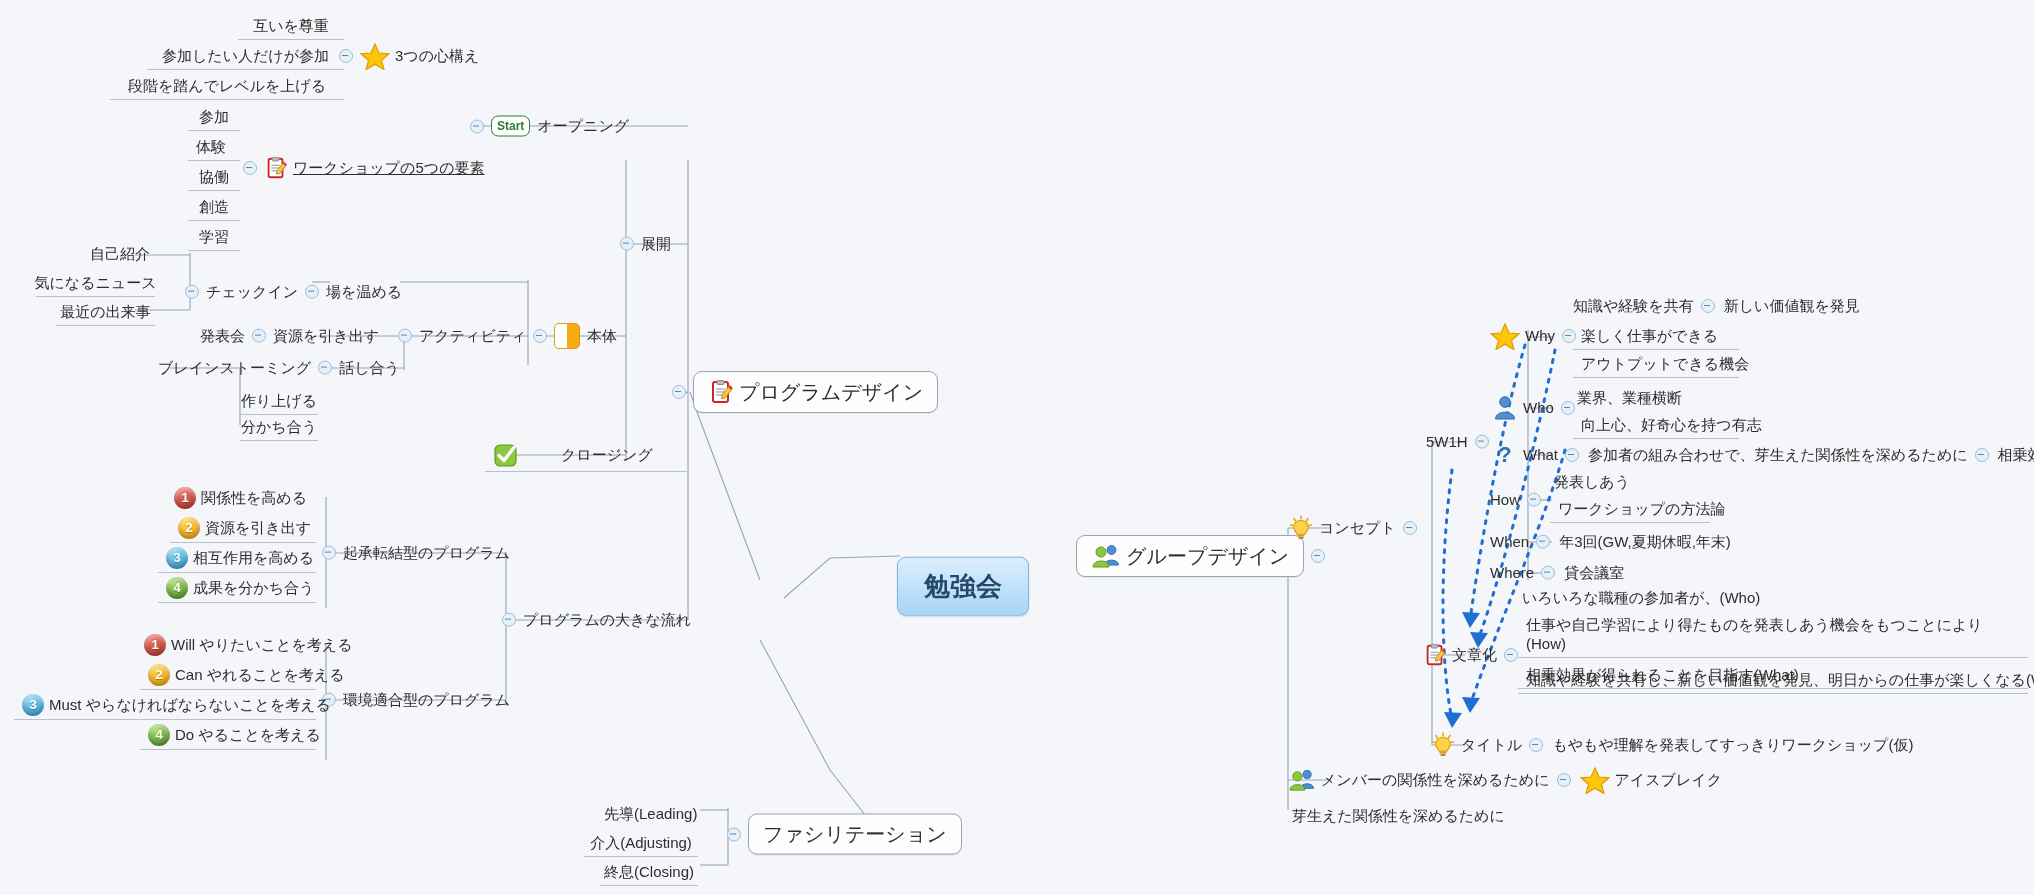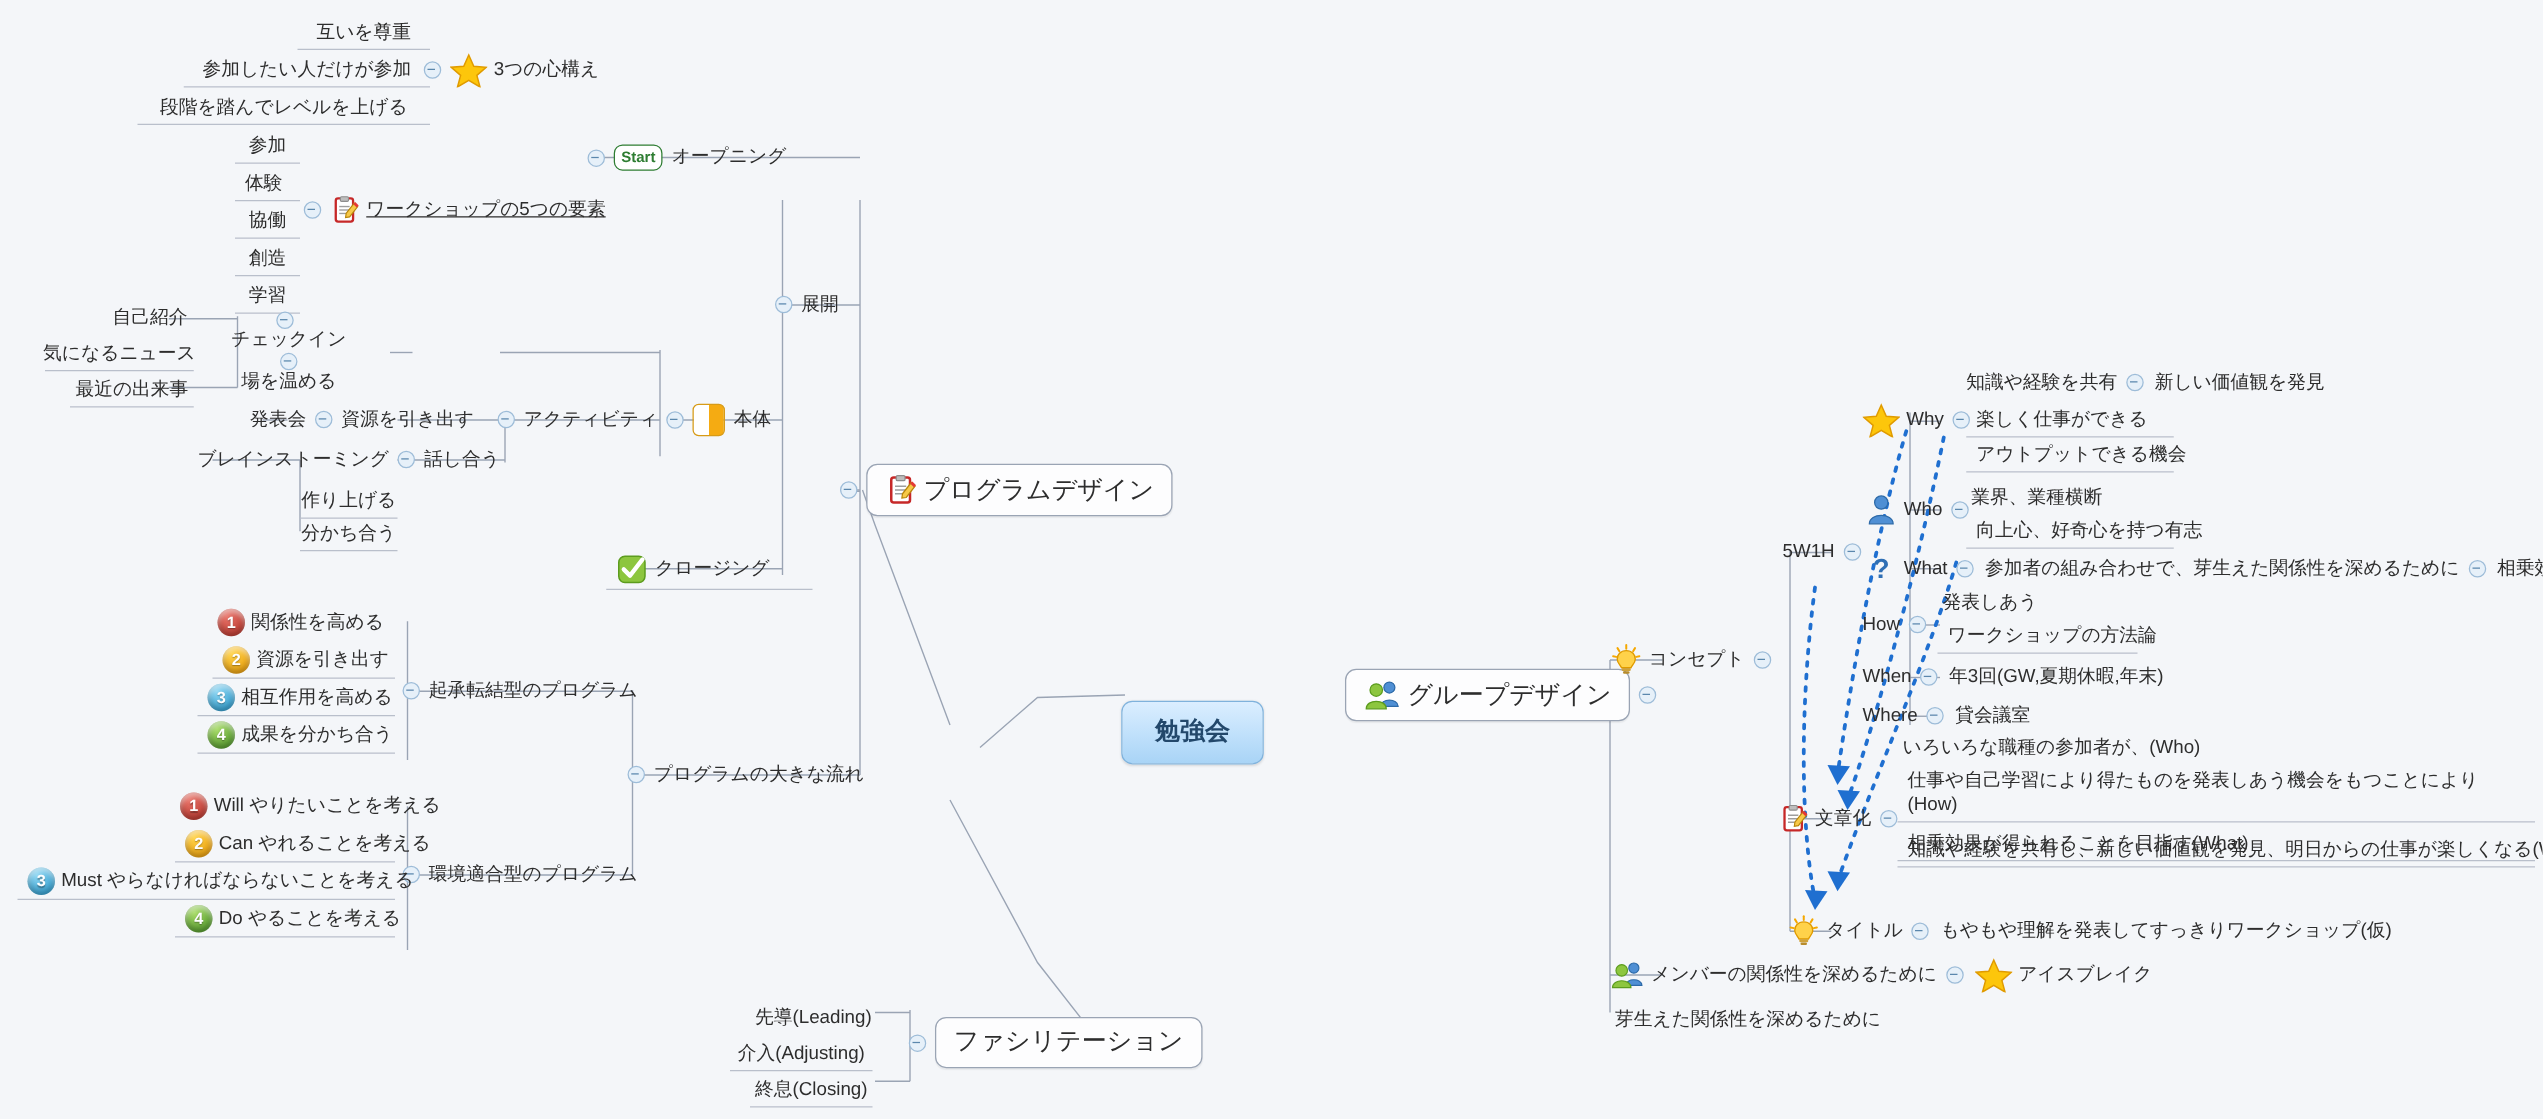--- a/index.html
+++ b/index.html
@@ -30,21 +30,21 @@
     padding:2px 8px 3px 8px;
     box-sizing:border-box;
   }
   .plain{padding:2px 4px;}
 
   
   .root{
     background:linear-gradient(180deg,#dbeeff 0%,#bfe0fb 55%,#a9d4f6 100%);
     border:1px solid #7fb2dc;
     border-radius:9px;
-    font-size:20px;font-weight:bold;
+    font-size:26px;font-weight:bold;
     color:#23486b;
     padding:12px 26px;
     box-shadow:0 1px 2px rgba(0,0,0,.12);
   }
   
   .main{
     background:#fdfdfe;
     border:1px solid #9aa4b4;
     border-radius:9px;
     font-size:20px;
@@ -285,21 +285,21 @@
     <span class="minus m-left"></span>
     <span class="lbl">展開</span>
   </div>
 
   <div class="node" style="left:533px;top:336px;transform:translateY(-50%);">
     <span class="minus m-left"></span>
     <span class="halfbox"></span>
     <span class="lbl">本体</span>
   </div>
 
-  <div class="node" style="left:185px;top:282px;transform:translateY(-50%);flex-direction:column;">
+  <div class="node" style="left:185px;top:292px;transform:translateY(-50%);">
     <span class="minus m-left"></span>
     <span class="lbl">チェックイン</span>
     <span class="minus m-right" style="margin-right:7px;"></span>
     <span class="lbl">場を温める</span>
   </div>
   <div class="node plain" style="left:86px;top:243px;">
     <span class="lbl">自己紹介</span>
   </div>
   <div class="node ul" style="left:36px;top:272px;width:119px;justify-content:center;">
     <span class="lbl">気になるニュース</span>
@@ -324,21 +324,21 @@
     <span class="minus" style="margin-right:7px;"></span>
     <span class="lbl">話し合う</span>
   </div>
   <div class="node ul" style="left:240px;top:390px;width:78px;justify-content:center;">
     <span class="lbl">作り上げる</span>
   </div>
   <div class="node ul" style="left:240px;top:416px;width:78px;justify-content:center;">
     <span class="lbl">分かち合う</span>
   </div>
 
-  <div class="node ul" style="left:485px;top:440px;padding-right:34px;">
+  <div class="node ul" style="left:485px;top:440px;padding-right:34px;gap:37px;">
     <span class="ic">
       <svg width="26" height="26" viewBox="0 0 26 26">
         <rect x="2" y="3" width="21" height="21" rx="5" fill="#8dc63f" stroke="#5c9c1e" stroke-width="1.2"></rect>
         <path d="M6 13.5 L11 18.5 L21 5.5" fill="none" stroke="#ffffff" stroke-width="3.4" stroke-linecap="round" stroke-linejoin="round"></path>
       </svg>
     </span>
     <span class="lbl">クロージング</span>
   </div>
 
   <div class="node" style="left:502px;top:620px;transform:translateY(-50%);">

